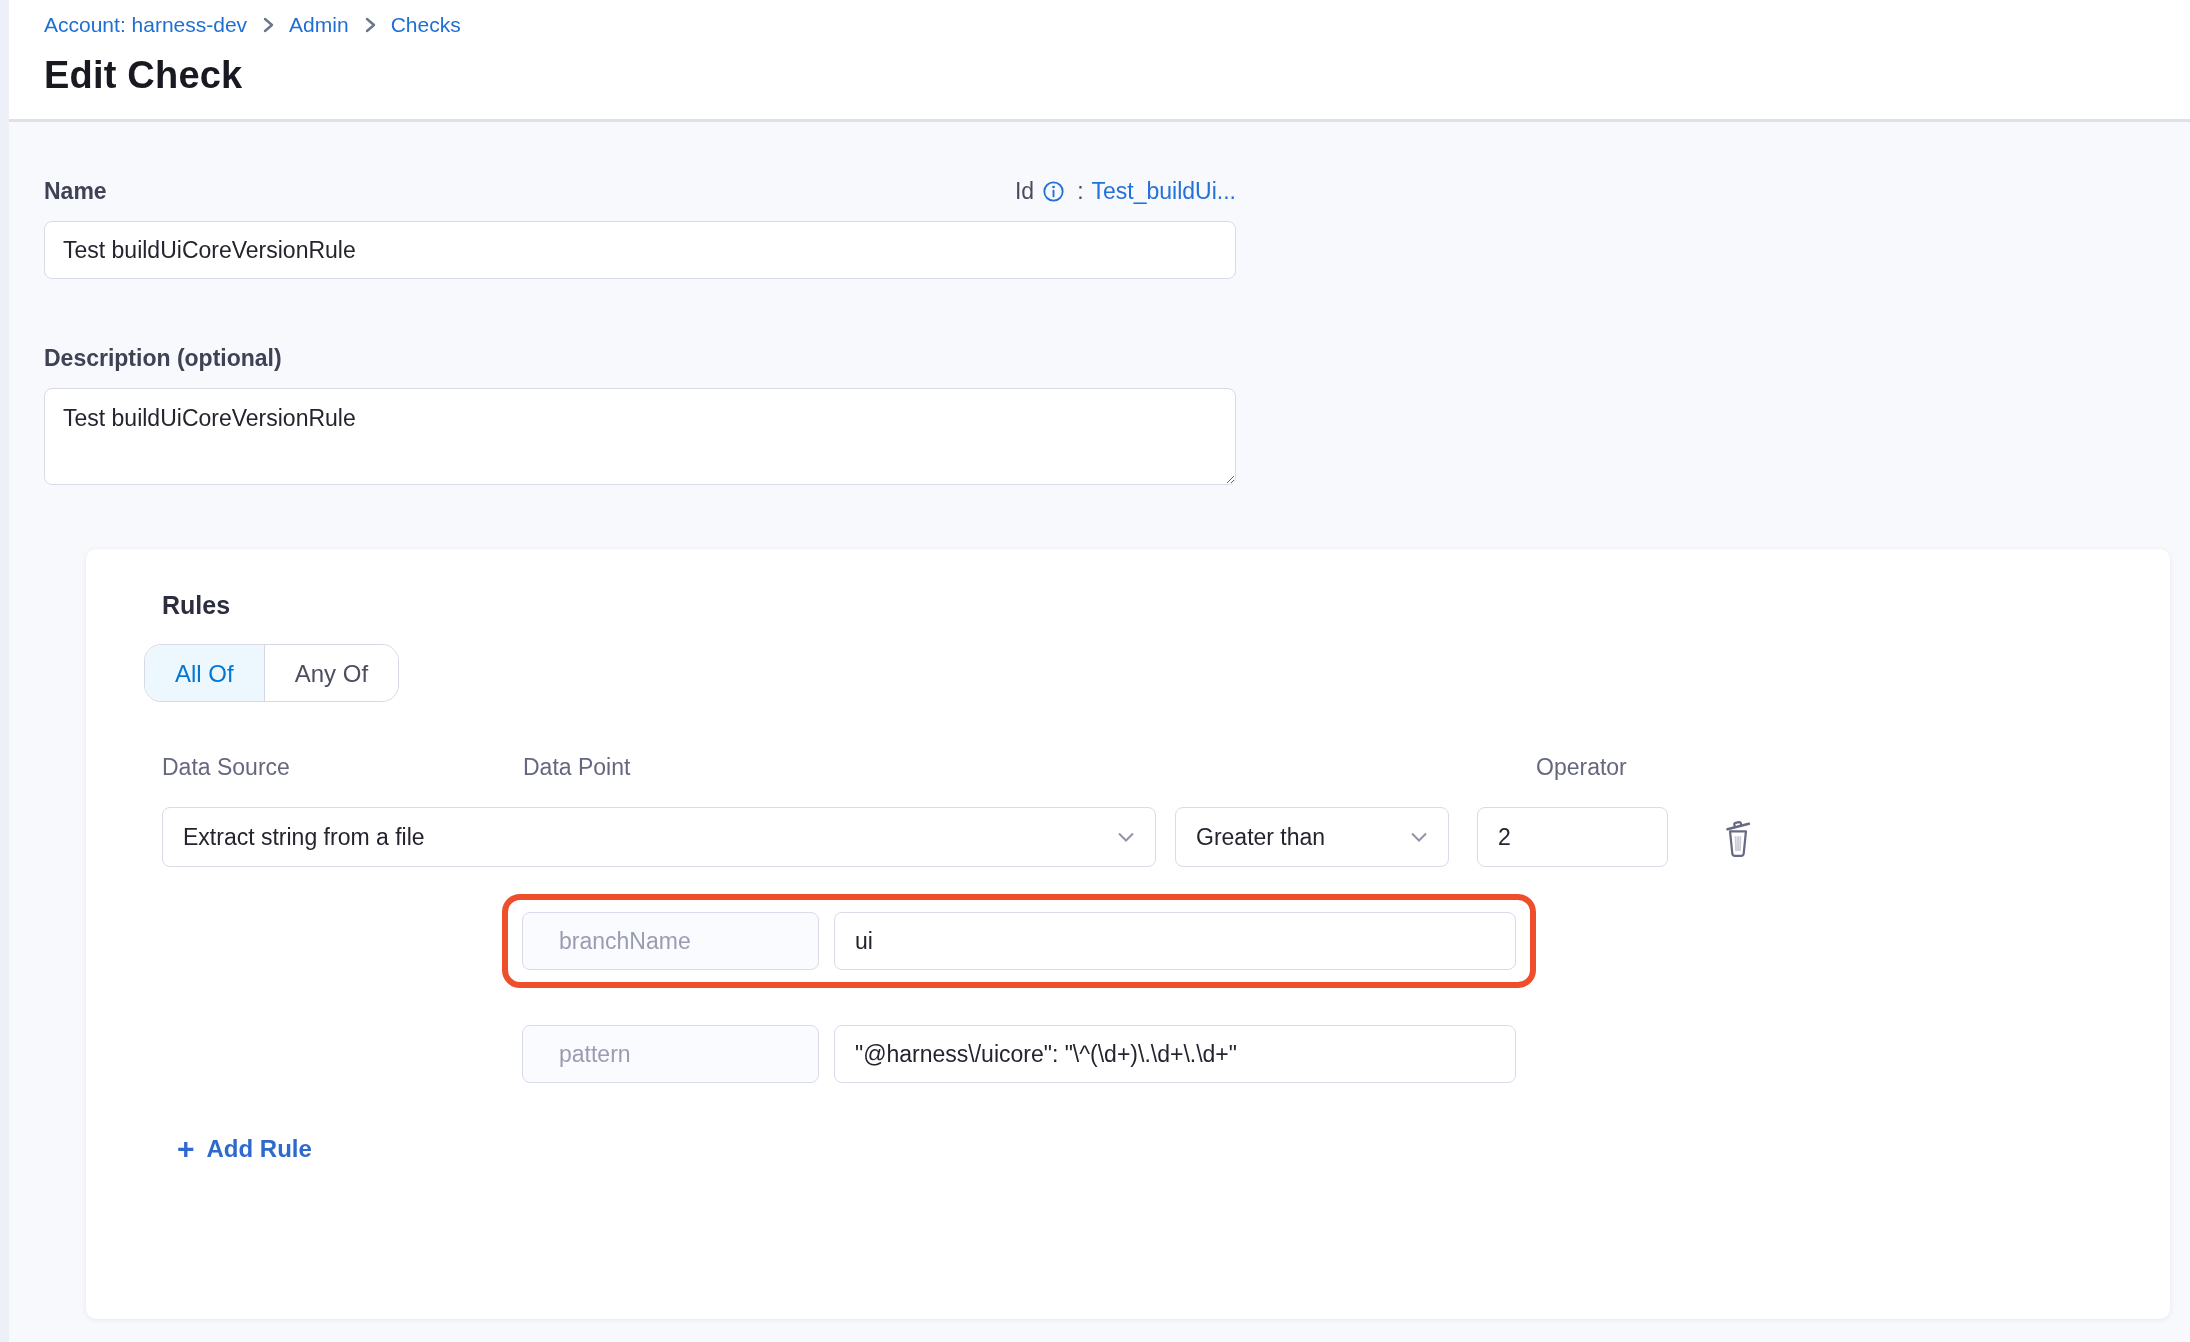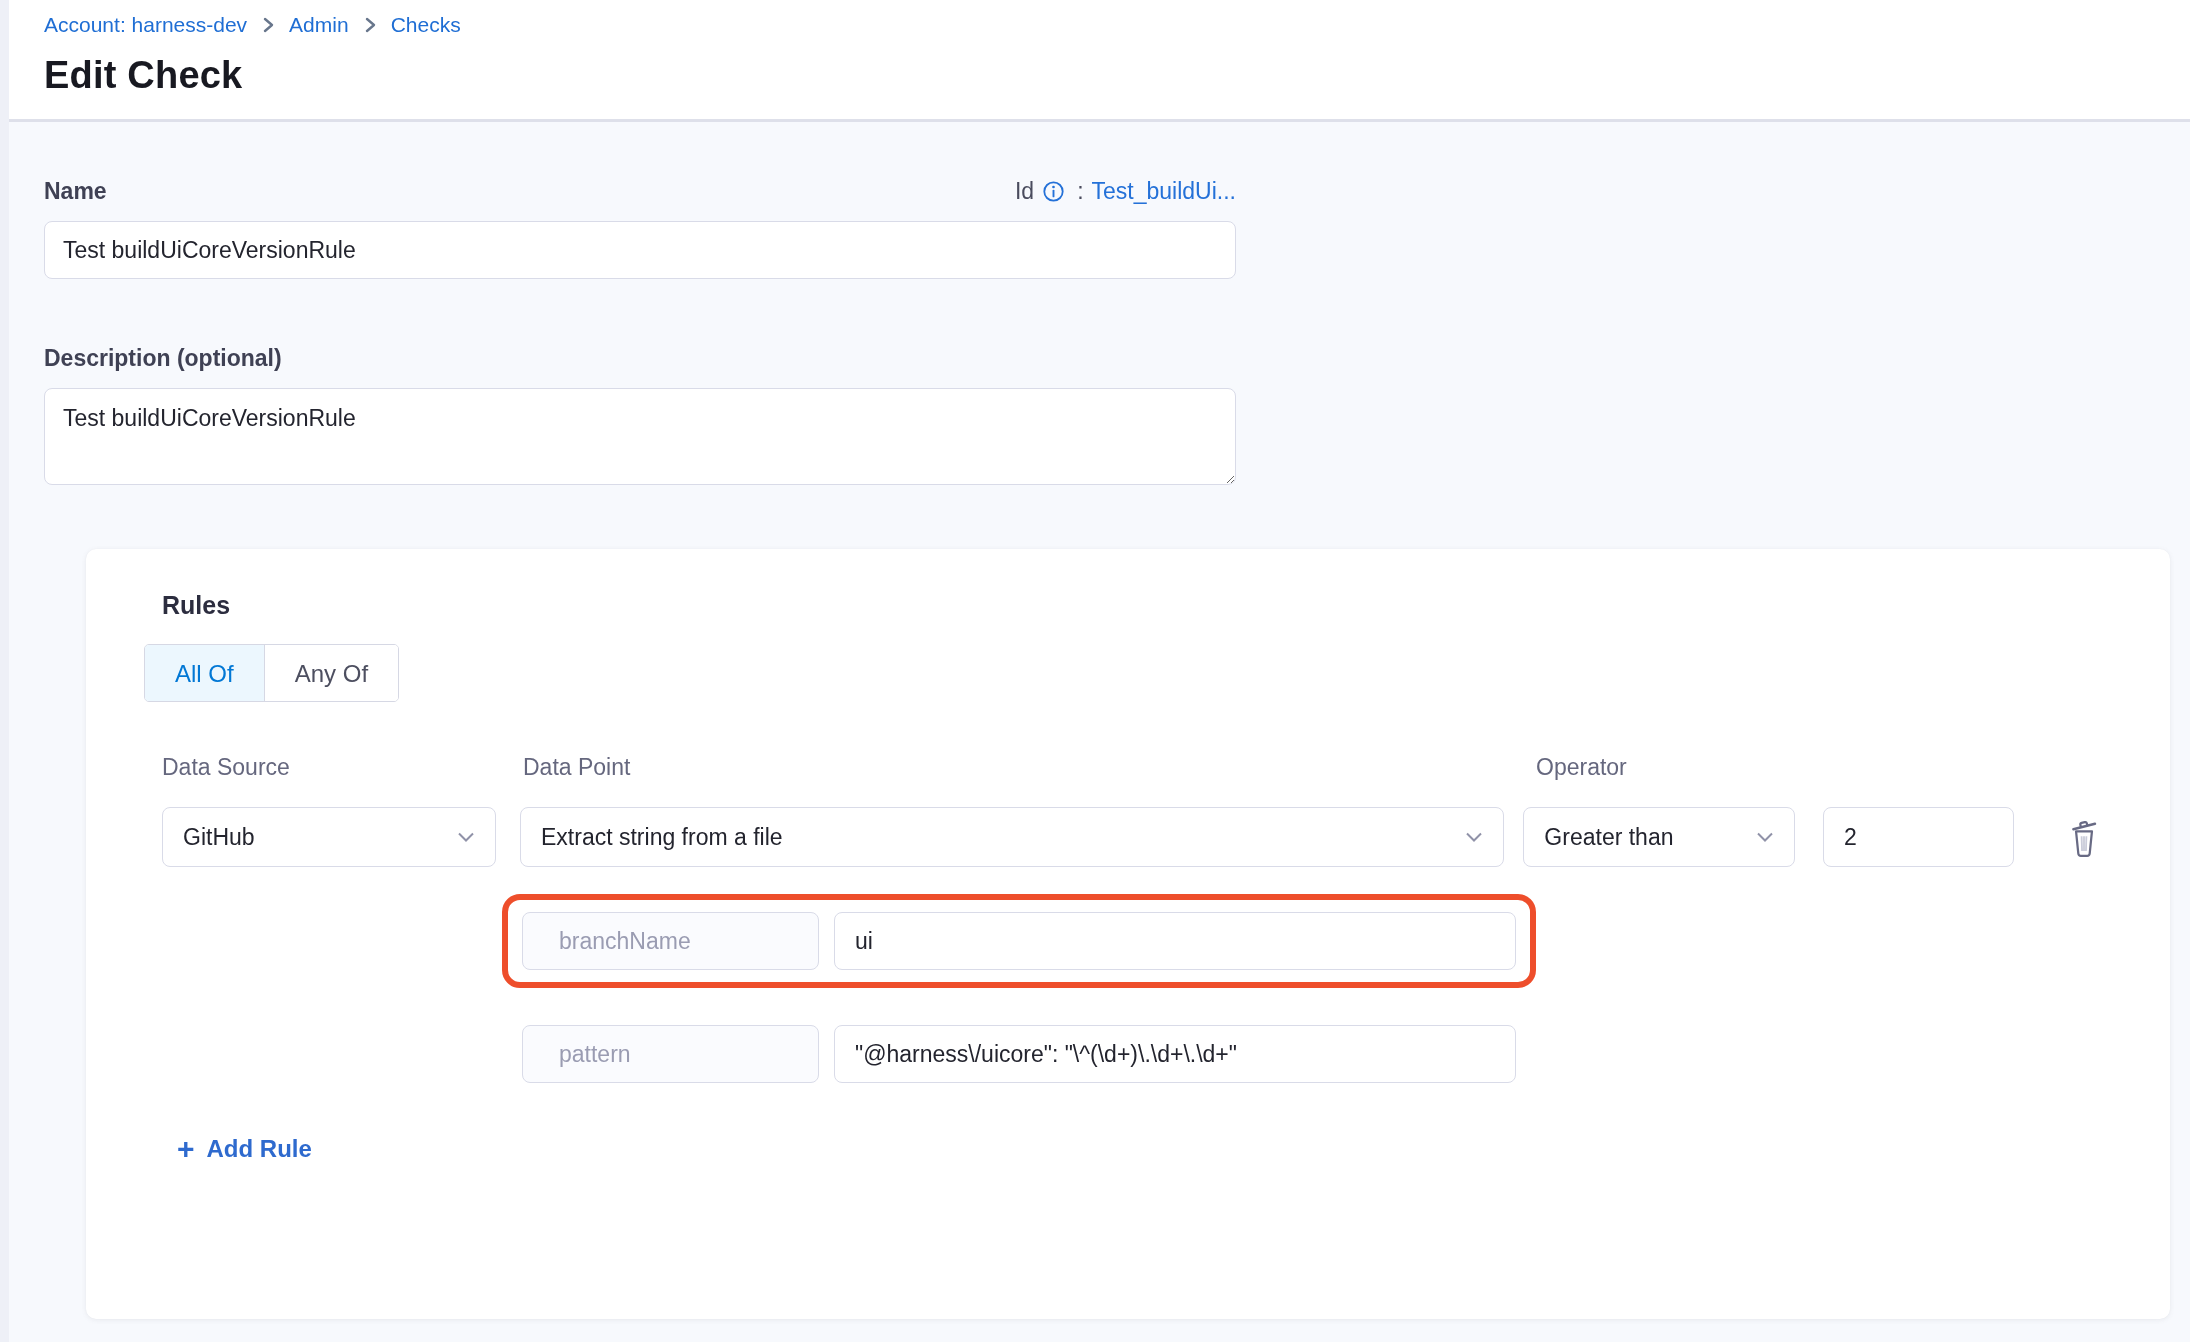--- a/index.html
+++ b/index.html
@@ -57,21 +57,21 @@
   }
   
   .card {
     margin:60px 0 0 42px;
     width:2084px; height:770px;
     background:#ffffff; border-radius:10px;
     box-shadow:0 1px 5px rgba(96,97,112,.10), 0 0 1px rgba(40,41,61,.06);
     padding:42px 64px 0 76px;
   }
   .rules-heading { font-size:25px; font-weight:700; color:#2c2d3f; }
-  .toggle { display:inline-flex; margin:24px 0 0 -18px; border:1.6px solid #d6d8e4; border-radius:5px; overflow:hidden;align-items:center; }
+  .toggle { display:inline-flex; margin:24px 0 0 -18px; border:1.6px solid #d6d8e4; border-radius:17px; overflow:hidden;align-items:center; }
   .toggle-btn {
     height:56px; line-height:53px; font-size:24px; padding:0 30px;
     background:#fff; color:#4d4f60; cursor:pointer; border:none;
     font-family:"Liberation Sans","DejaVu Sans",sans-serif;
   }
   .toggle-btn.selected { background:#ecf7fe; color:#0278d5; }
   .toggle-btn:first-child { border-right:1.6px solid #d6d8e4; }
   .col-labels { display:flex; margin-top:52px; font-size:23px; color:#65677e; }
   .col-ds { width:361px; }
   .col-dp { width:1013px; }
@@ -176,28 +176,20 @@
       <button class="toggle-btn">Any Of</button>
     </div>
 
     <div class="col-labels">
       <span class="col-ds">Data Source</span>
       <span class="col-dp">Data Point</span>
       <span>Operator</span>
     </div>
 
     <div class="selects-row">
-      <div class="select sel-ds">
-        <span>GitHub</span>
-        <span style="display:flex;">
-          <svg width="18" height="12" viewBox="0 0 18 12">
-              <polyline points="2,2.5 9,9.5 16,2.5" fill="none" stroke="#9092a8" stroke-width="2"></polyline>
-            </svg>
-        </span>
-      </div>
       <div class="select sel-dp">
         <span>Extract string from a file</span>
         <span style="display:flex;">
           <svg width="18" height="12" viewBox="0 0 18 12">
               <polyline points="2,2.5 9,9.5 16,2.5" fill="none" stroke="#9092a8" stroke-width="2"></polyline>
             </svg>
         </span>
       </div>
       <div class="select sel-op">
         <span>Greater than</span>

